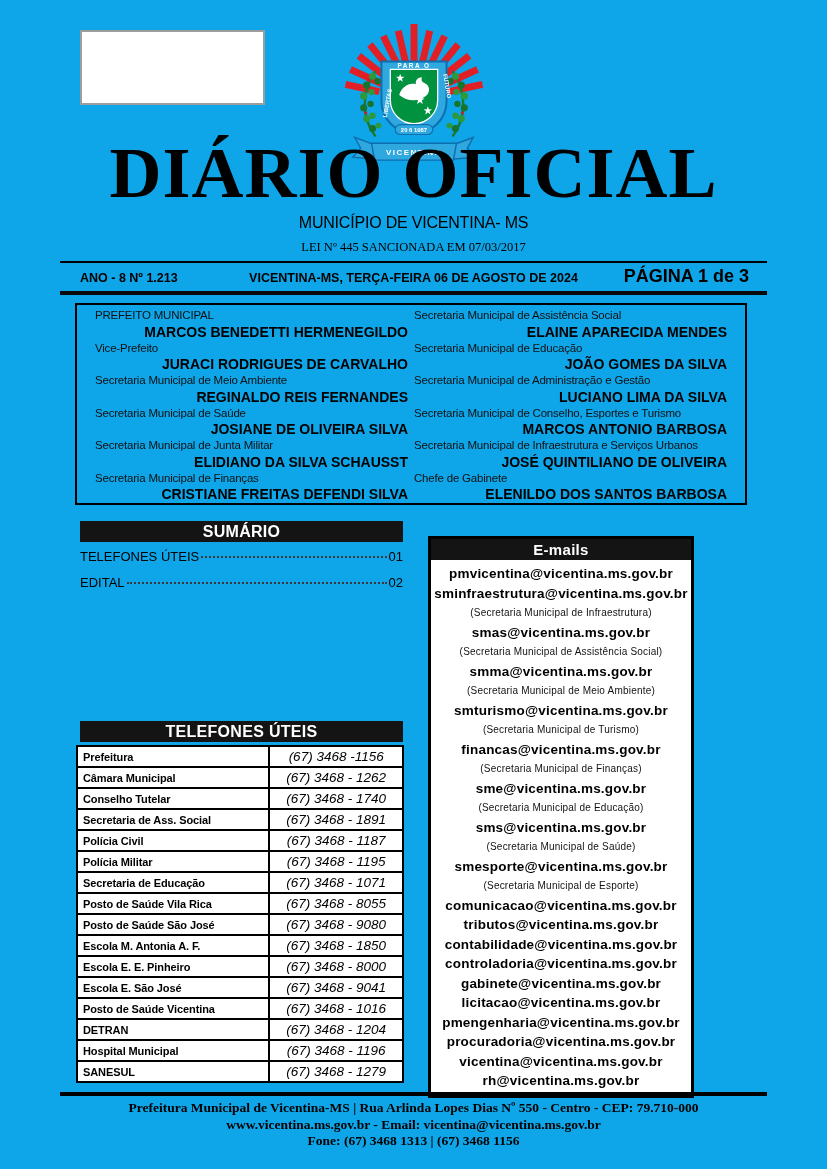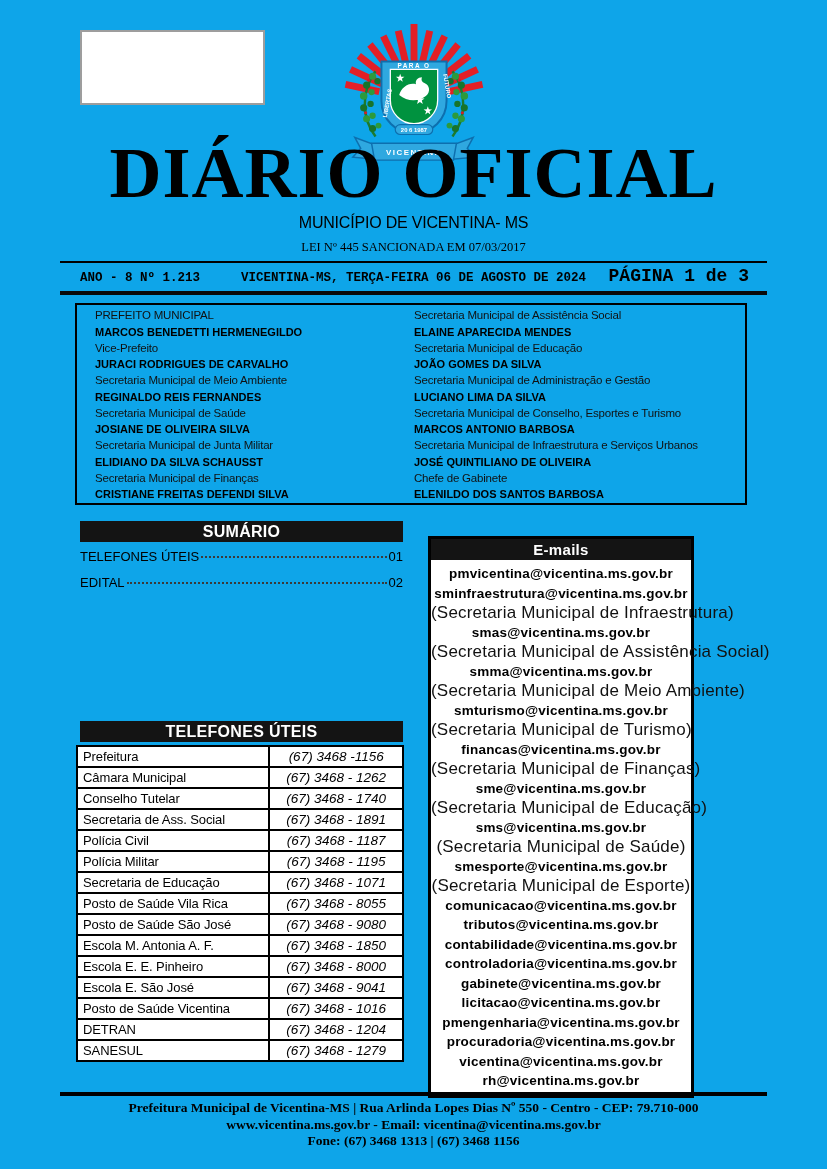--- a/index.html
+++ b/index.html
@@ -8,46 +8,46 @@
   .top-box{position:absolute;left:80px;top:30px;width:181px;height:71px;border:2px solid #9d9d9d;background:#fff;}
   .crest{position:absolute;top:22px;left:50%;transform:translateX(-50%);}
   .title{position:absolute;top:132px;left:0;width:100%;margin:0;text-align:center;
          font-family:"Liberation Serif",serif;font-weight:bold;font-size:72px;letter-spacing:1px;}
   .muni{position:absolute;top:214px;left:0;width:100%;text-align:center;font-size:16px;letter-spacing:-0.2px;}
   .law{position:absolute;top:240px;left:0;width:100%;text-align:center;
        font-family:"Liberation Serif",serif;font-size:12.5px;}
   .rule-thin{position:absolute;top:261px;left:60px;width:707px;height:2px;background:#000;}
   .rule-thick{position:absolute;top:291px;left:60px;width:707px;height:4px;background:#0a0a0a;}
   .info-bar{position:absolute;top:263px;left:60px;width:707px;height:39px;
-            font-family:Liberation Mono, monospace;font-weight:bold;}
+            font-family:Liberation Sans, sans-serif;font-weight:bold;}
   .edition{position:absolute;left:20px;top:8px;font-size:12.5px;}
   .pubdate{position:absolute;left:0;top:8px;width:100%;text-align:center;font-size:12.5px;}
   .pagenum{position:absolute;right:18px;top:3px;font-size:18px;}
   .officials{position:absolute;top:303px;left:75px;width:672px;height:202px;border:2px solid #000;
              box-sizing:border-box;display:flex;padding:3px 15px;}
   .ocol{width:50%;padding:0 3px;box-sizing:border-box;}
   .role{font-size:11.5px;letter-spacing:-0.2px;line-height:15.5px;white-space:nowrap;color:#111;}
-  .oname{font-size:11px;font-weight:bold;text-align:left;line-height:17px;white-space:nowrap;}
+  .oname{font-size:14px;font-weight:bold;text-align:right;line-height:17px;white-space:nowrap;}
   .bar{background:#141414;color:#fff;font-weight:bold;text-align:center;height:21px;line-height:21px;font-size:16px;letter-spacing:0.3px;}
   .sumario-h{position:absolute;top:521px;left:80px;width:323px;}
   .tel-h{position:absolute;top:721px;left:80px;width:323px;}
   .sumario-list{position:absolute;top:549px;left:80px;width:323px;font-size:13px;}
   .sum-item{display:flex;align-items:baseline;margin-bottom:11px;}
   .leader{flex:1;border-bottom:2px dotted #3a3a3a;margin:0 2px;transform:translateY(-3px);}
   .tel-table{position:absolute;top:745px;left:76px;width:328px;border-collapse:collapse;table-layout:fixed;background:#fff;}
   .tel-table td{border:2px solid #000;height:21px;box-sizing:border-box;padding:0 5px;vertical-align:middle;}
-  .tname{font-weight:normal;font-size:13px;width:59%;letter-spacing:-0.1px;}
+  .tname{font-weight:bold;font-size:11px;width:59%;letter-spacing:-0.1px;}
   .tnum{font-style:italic;font-size:13.5px;text-align:center;}
   .emails-box{position:absolute;top:536px;left:428px;width:266px;height:562px;border:3px solid #000;
               box-sizing:border-box;background:#fff;}
   .emails-h{height:21px;line-height:21px;font-size:15px;}
   .emails-list{padding-top:4px;}
   .eline{text-align:center;line-height:19.5px;letter-spacing:0.2px;white-space:nowrap;}
   .eline.email{font-weight:bold;font-size:13.5px;}
-  .eline.desc{font-size:17px;color:#111;}
+  .eline.desc{font-size:10px;color:#111;}
   .footer-rule{position:absolute;top:1092px;left:60px;width:707px;height:4px;background:#000;}
   .footer{position:absolute;top:1100px;left:0;width:100%;text-align:center;
           font-family:"Liberation Serif",serif;font-weight:bold;font-size:13.5px;line-height:16.5px;}
   .ct{fill:#fff;font-weight:bold;font-family:"Liberation Sans",sans-serif;}
 </style>
 </head>
 <body>
 
 <div class="page">
 
@@ -264,20 +264,24 @@
           <td class="tname">Escola E. São José</td>
           <td class="tnum">(67) 3468 - 9041</td>
         </tr>
     <tr>
           <td class="tname">Posto de Saúde Vicentina</td>
           <td class="tnum">(67) 3468 - 1016</td>
         </tr>
     <tr>
           <td class="tname">DETRAN</td>
           <td class="tnum">(67) 3468 - 1204</td>
+        </tr>
+    <tr>
+          <td class="tname">Hospital Municipal</td>
+          <td class="tnum">(67) 3468 - 1196</td>
         </tr>
     <tr>
           <td class="tname">SANESUL</td>
           <td class="tnum">(67) 3468 - 1279</td>
         </tr>
   </tbody>
     </table>
 
   <div class="emails-box">
     <div class="bar emails-h">

